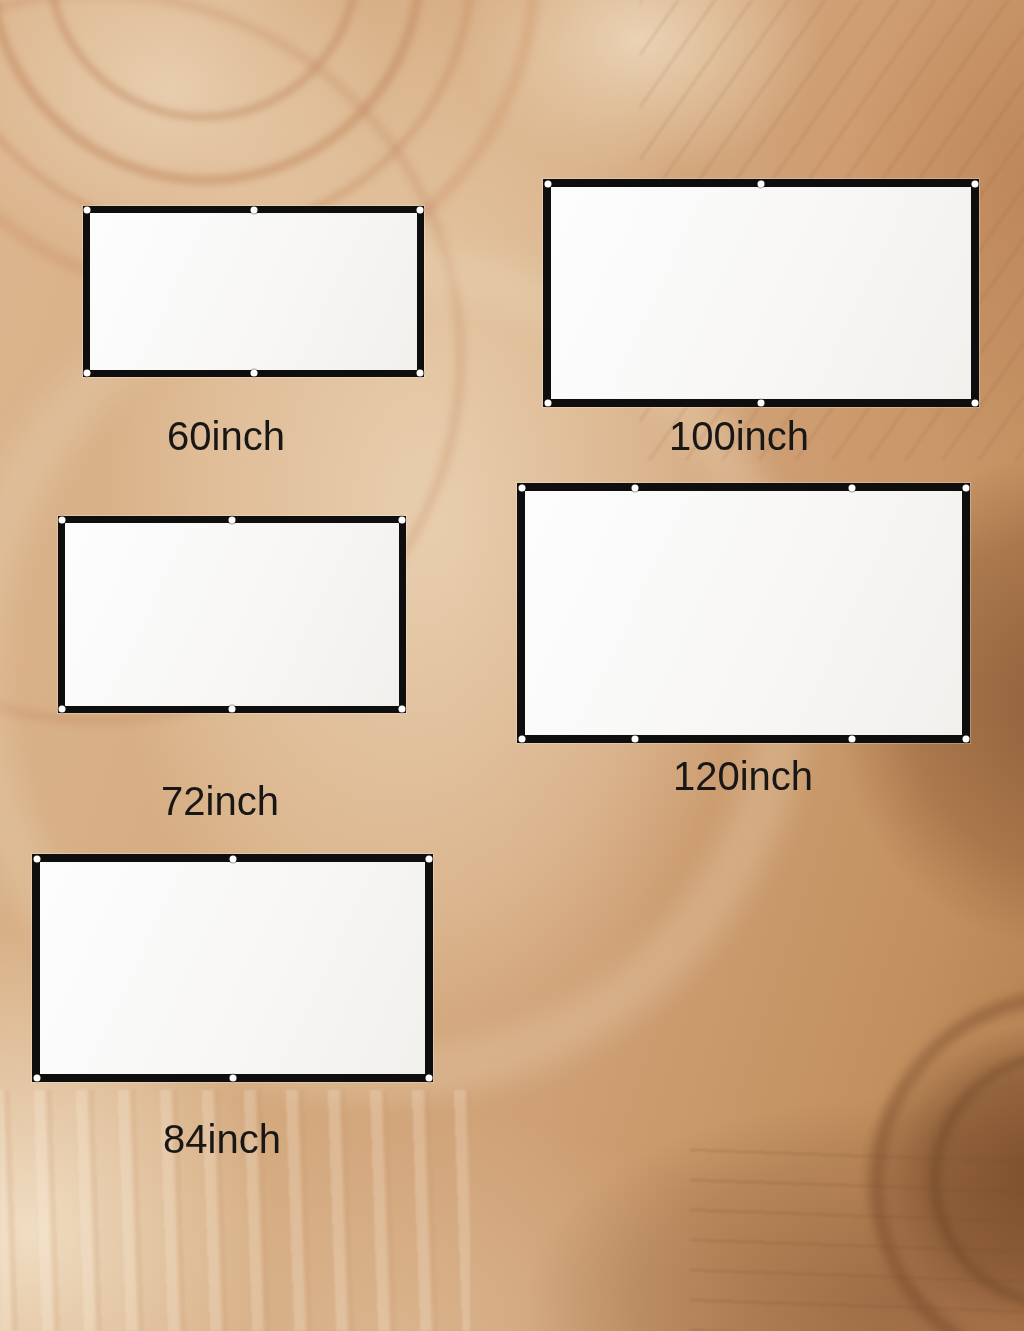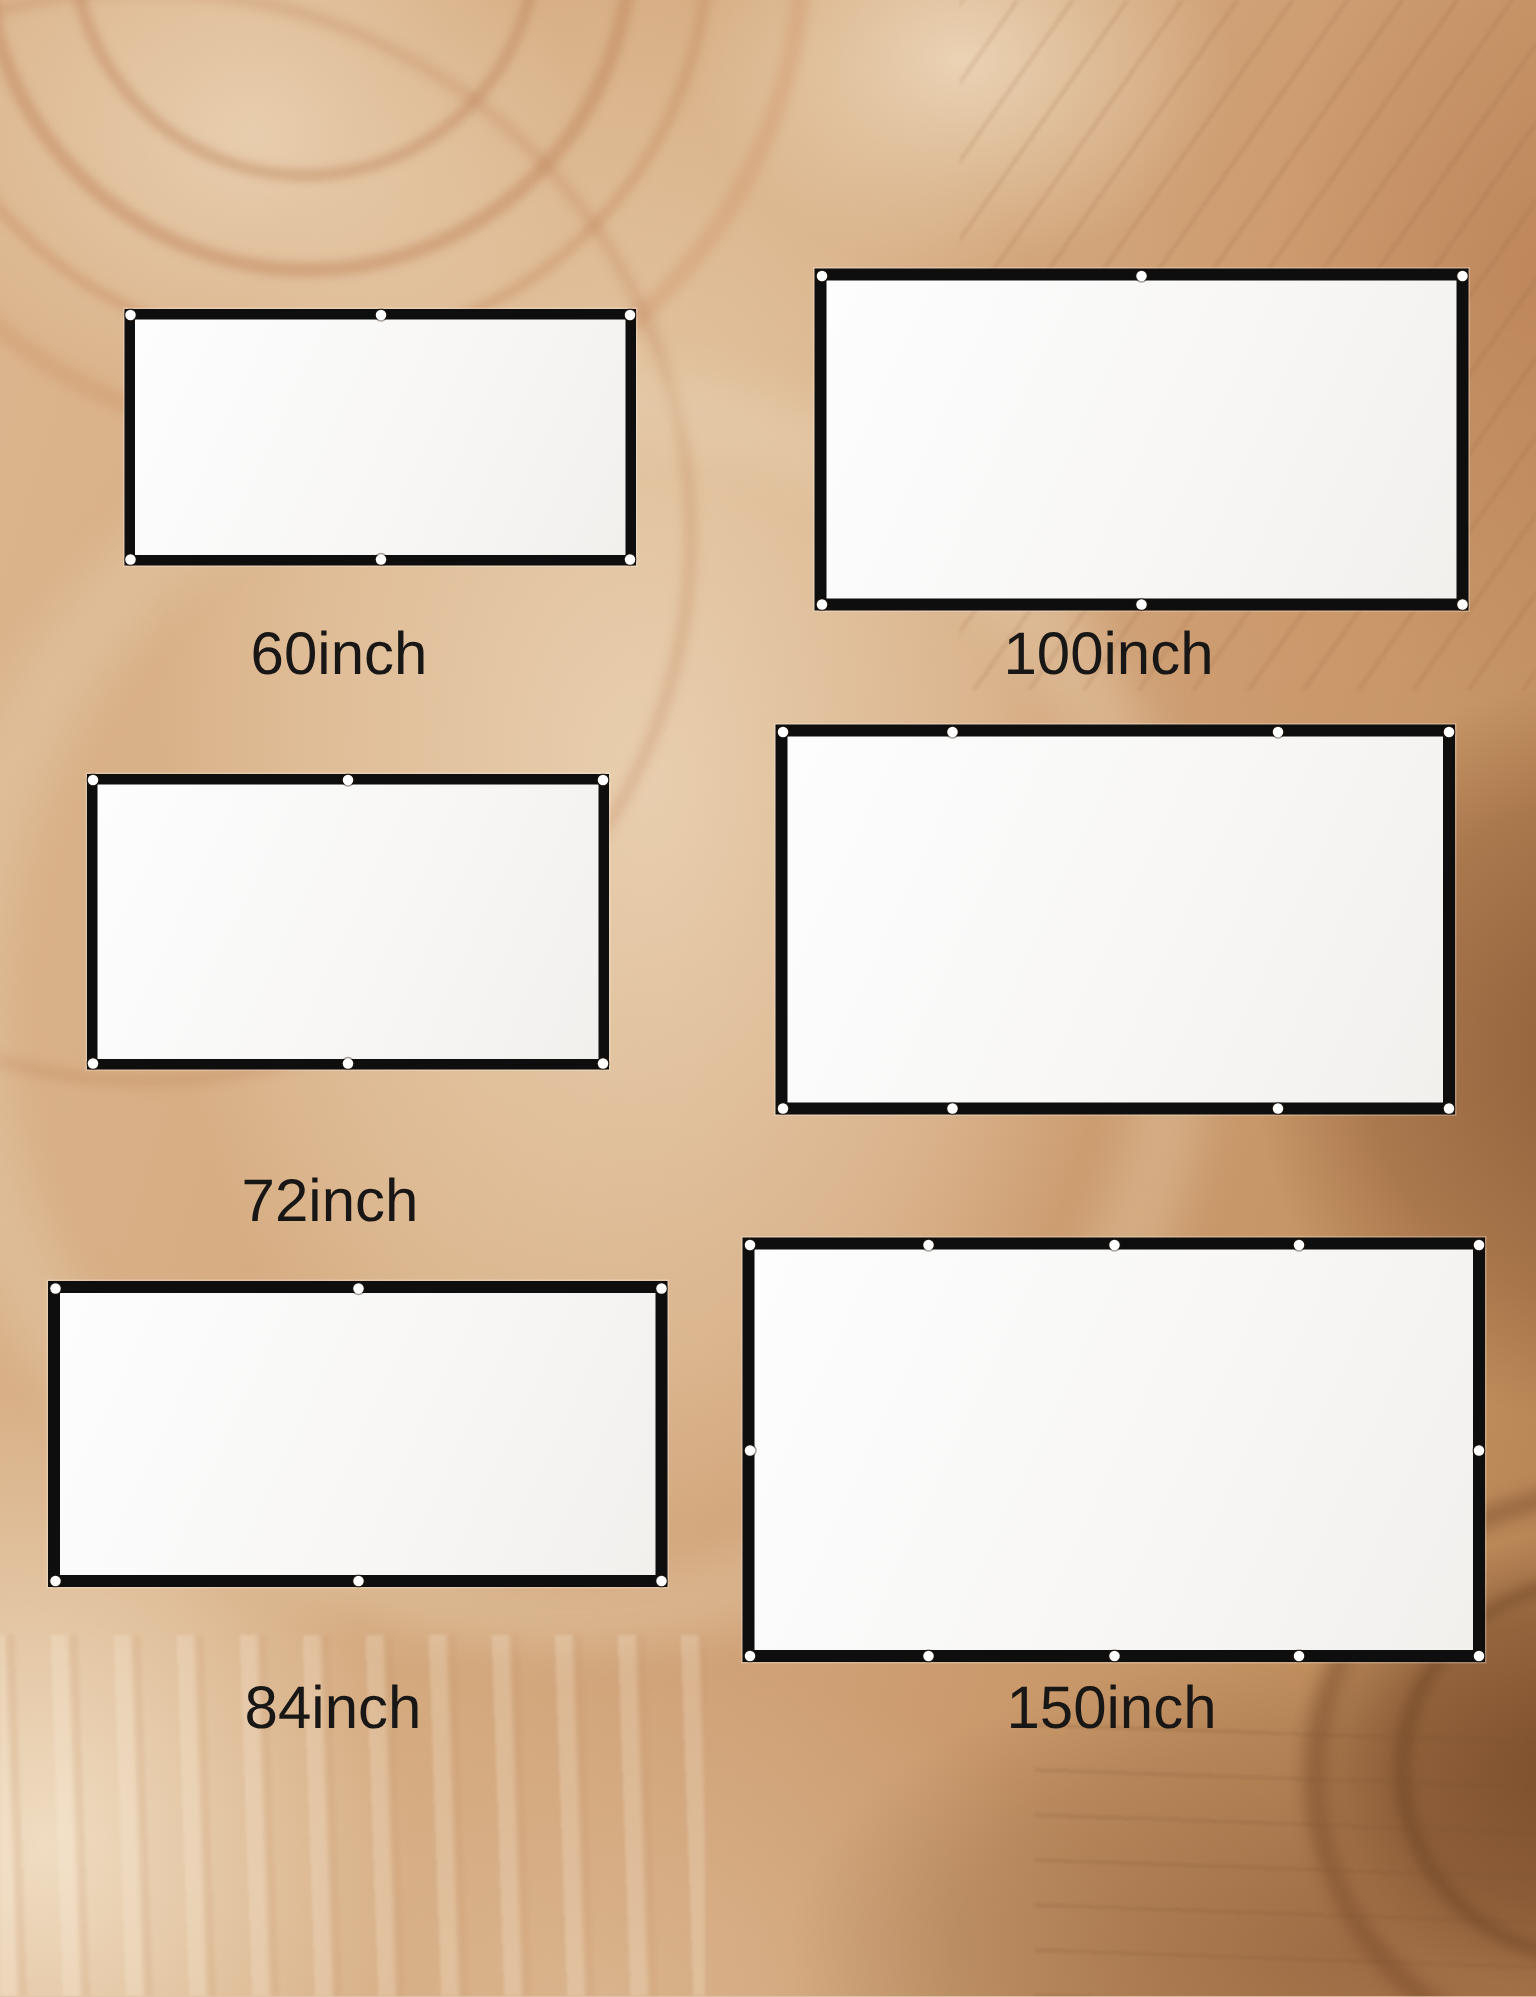--- a/index.html
+++ b/index.html
@@ -142,47 +142,30 @@
       <div class="canvas" style="inset: 8px;"></div>
     <span class="grommet" style="left: 4.5px; top: 4.5px;"></span>
         <span class="grommet" style="left: 26%; top: 4.5px;"></span>
         <span class="grommet" style="left: 74%; top: 4.5px;"></span>
         <span class="grommet" style="left: calc(100% - 4.5px); top: 4.5px;"></span>
         <span class="grommet" style="left: 4.5px; top: calc(100% - 4.5px);"></span>
         <span class="grommet" style="left: 26%; top: calc(100% - 4.5px);"></span>
         <span class="grommet" style="left: 74%; top: calc(100% - 4.5px);"></span>
         <span class="grommet" style="left: calc(100% - 4.5px); top: calc(100% - 4.5px);"></span>
       </div>
+    <div class="screen-label" style="left: 226px; top: 273px;">120inch</div>
   </div>
 
-  <div class="screen-item" style="left: 32px; top: 854px; width: 401px; height: 204px; padding-left: 12px;">
+  <div class="screen-item" style="left: 32px; top: 854px; width: 401px; height: 228px;">
     <div class="frame">
       <div class="canvas" style="inset: 8px;"></div>
     <span class="grommet" style="left: 4.5px; top: 4.5px;"></span>
         <span class="grommet" style="left: 50%; top: 4.5px;"></span>
         <span class="grommet" style="left: calc(100% - 4.5px); top: 4.5px;"></span>
         <span class="grommet" style="left: 4.5px; top: calc(100% - 4.5px);"></span>
         <span class="grommet" style="left: 50%; top: calc(100% - 4.5px);"></span>
         <span class="grommet" style="left: calc(100% - 4.5px); top: calc(100% - 4.5px);"></span>
       </div>
     <div class="screen-label" style="left: 190px; top: 265px;">84inch</div>
   </div>
 
-  <div class="screen-item" style="left: 495px; top: 825px; width: 495px; height: 283px;">
-    <div class="frame">
-      <div class="canvas" style="inset: 8px;"></div>
-    <span class="grommet" style="left: 4.5px; top: 4.5px;"></span>
-        <span class="grommet" style="left: 25%; top: 4.5px;"></span>
-        <span class="grommet" style="left: 50%; top: 4.5px;"></span>
-        <span class="grommet" style="left: 75%; top: 4.5px;"></span>
-        <span class="grommet" style="left: calc(100% - 4.5px); top: 4.5px;"></span>
-        <span class="grommet" style="left: 4.5px; top: calc(100% - 4.5px);"></span>
-        <span class="grommet" style="left: 25%; top: calc(100% - 4.5px);"></span>
-        <span class="grommet" style="left: 50%; top: calc(100% - 4.5px);"></span>
-        <span class="grommet" style="left: 75%; top: calc(100% - 4.5px);"></span>
-        <span class="grommet" style="left: calc(100% - 4.5px); top: calc(100% - 4.5px);"></span>
-        <span class="grommet" style="left: 4.5px; top: 50%;"></span>
-        <span class="grommet" style="left: calc(100% - 4.5px); top: 50%;"></span>
-      </div>
-    <div class="screen-label" style="left: 246px; top: 294px;">150inch</div>
-  </div>
 
 </div>
 
 </body></html>

